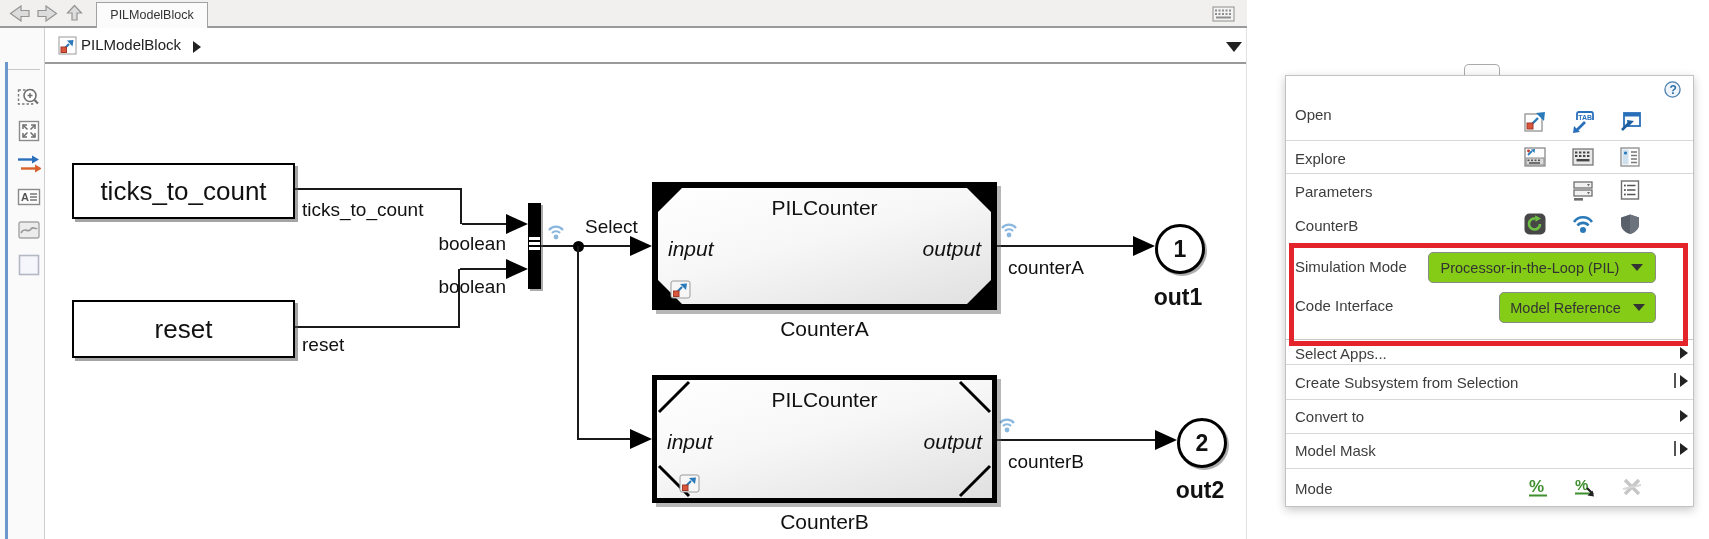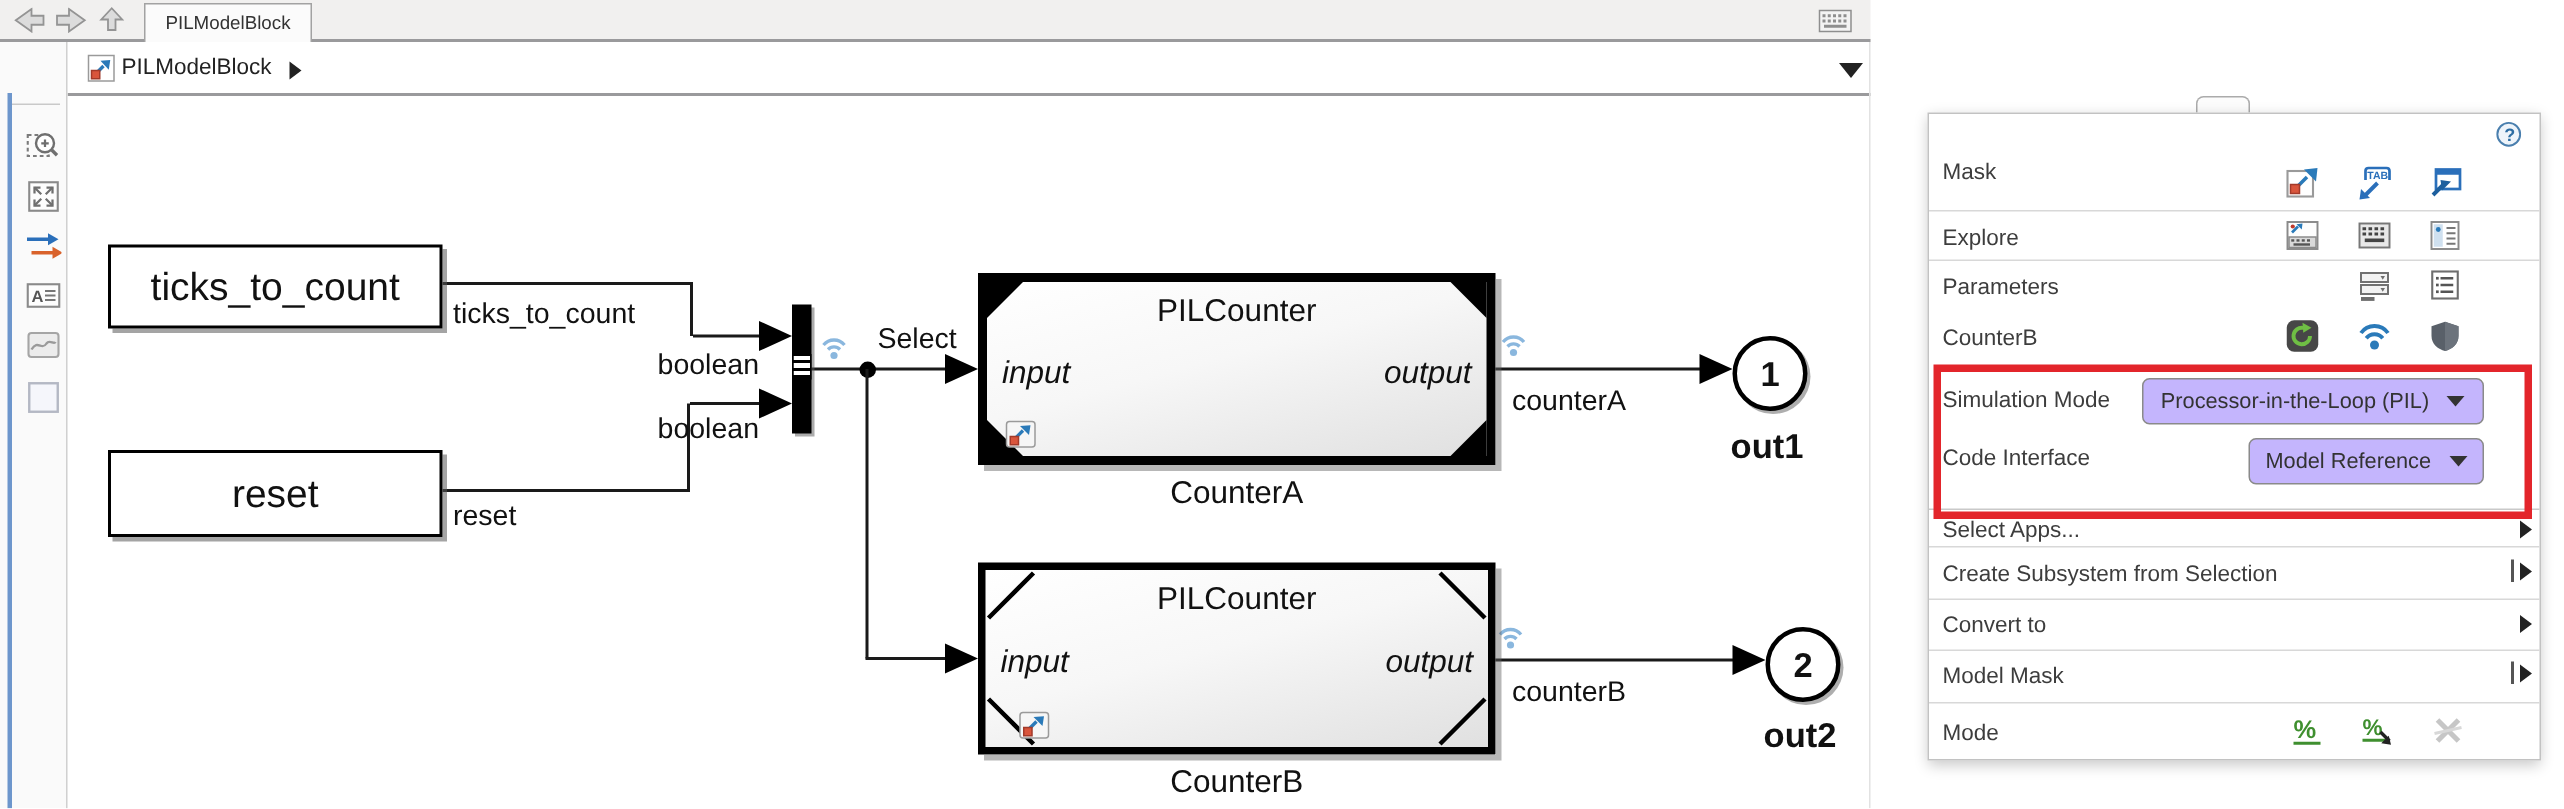--- a/index.html
+++ b/index.html
@@ -41,21 +41,21 @@
   .outname{font-size:23px;font-weight:bold;text-align:center;}
   
   .panel{left:1285px;top:75px;width:407px;height:430px;background:#fff;border:1px solid #c2c2c2;
          box-shadow:0 3px 9px rgba(0,0,0,.22);}
   .notch{left:1464px;top:64px;width:34px;height:12px;background:#fcfcfc;border:1px solid #ababab;border-bottom:none;
          border-radius:5px 5px 0 0;}
   .phead{left:0;top:0;width:100%;height:26px;background:#e9e7e4;border-bottom:1px solid #adadad;}
   .pheadtxt{font-size:13.5px;font-weight:bold;color:#1c1c1c;letter-spacing:.3px;line-height:26px;padding-left:9px;}
   .prowlbl{font-size:15px;color:#3d3d3d;white-space:nowrap;}
   .pdiv{left:0;width:100%;height:1px;background:#d8d8d8;position:absolute;}
-  .combo{border:1px solid #8a8a8a;border-radius:5px;background:#c4b5fd;display:flex;align-items:center;
+  .combo{border:1px solid #8a8a8a;border-radius:5px;background:#84cc16;display:flex;align-items:center;
          justify-content:center;font-size:14.5px;color:#333;gap:12px;}
   .caret{width:0;height:0;border-left:6px solid transparent;border-right:6px solid transparent;border-top:7px solid #333;}
   .tri-r{width:0;height:0;border-left:8px solid #222;border-top:6px solid transparent;border-bottom:6px solid transparent;}
   .splitbar{width:2px;height:15px;background:#555;margin-right:4px;}
   .redbox{left:1289px;top:243px;width:389px;height:93px;border:5px solid #e3252b;z-index:60;}
   .icon24{width:24px;height:24px;}
 </style>
 </head>
 <body>
 
@@ -229,21 +229,21 @@
   <div class="abs outport" style="left:1177px;top:418px">2</div>
   <div class="abs outname" style="left:1160px;top:477px;width:80px">out2</div>
 
   <div class="abs notch"></div>
   <div class="abs panel">
     <svg class="abs" style="left:378px;top:5px" width="17" height="17">
       <circle cx="8.5" cy="8.5" r="7.6" fill="#eef4fa" stroke="#4a7fae" stroke-width="1.3"></circle>
       <text x="5.5" y="13" font-size="12" font-weight="bold" fill="#2d6da3" font-family="Liberation Sans, sans-serif">?</text>
     </svg>
 
-    <div class="abs prowlbl" style="left:9px;top:30px">Mask</div>
+    <div class="abs prowlbl" style="left:9px;top:30px">Open</div>
     <svg class="abs icon24" style="left:237px;top:34px" viewBox="0 0 24 24">
       <rect x="2" y="4" width="17" height="17" fill="#fff" stroke="#9a9a9a" stroke-width="1.4"></rect>
       <path d="M7 16 L15 8" stroke="#2a7ab9" stroke-width="2.4"></path>
       <path d="M13 3 L22 2 L21 11 Z" fill="#2a7ab9"></path>
       <rect x="4" y="13" width="6" height="6" fill="#d9553c" stroke="#a23a2a"></rect>
     </svg>
     <svg class="abs icon24" style="left:285px;top:34px" viewBox="0 0 24 24">
       <path d="M6 10 V4 Q6 2 8 2 H20 Q22 2 22 4 V10" fill="none" stroke="#2a6fba" stroke-width="1.8"></path>
       <text x="7.2" y="9.5" font-size="7" font-weight="bold" fill="#2a6fba" font-family="Liberation Sans, sans-serif">TAB</text>
       <path d="M14 12 L6 20" stroke="#2a6fba" stroke-width="2.6"></path>

